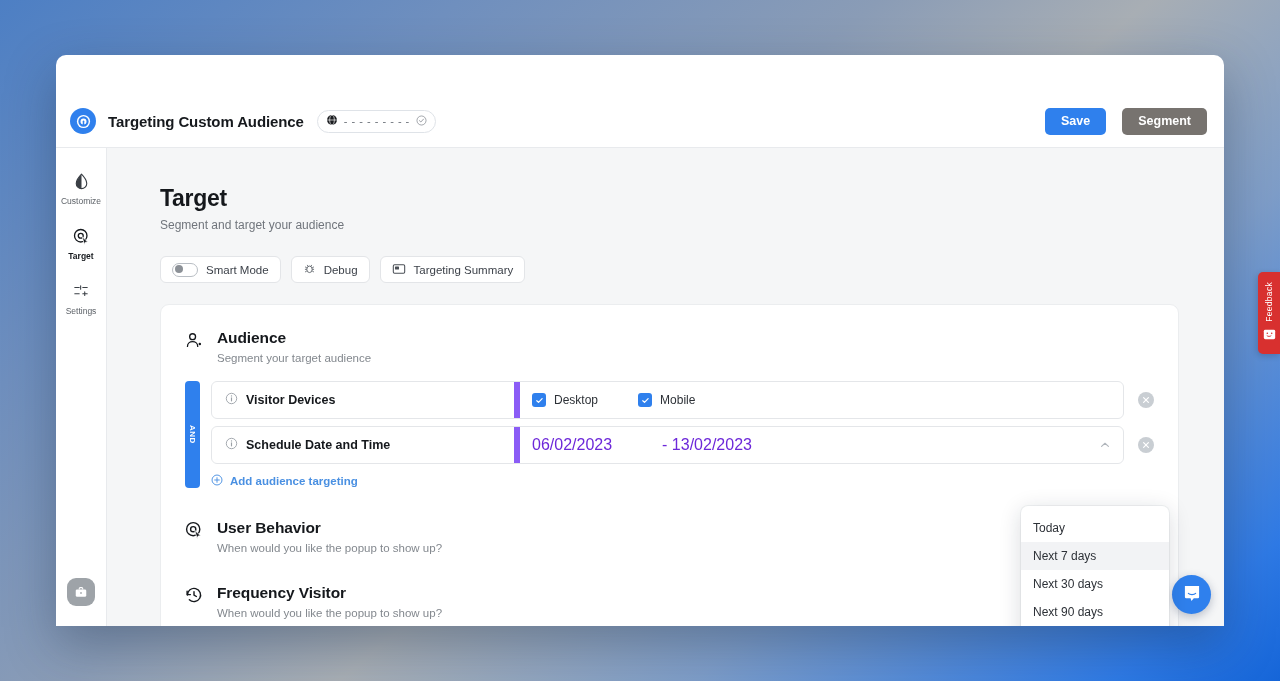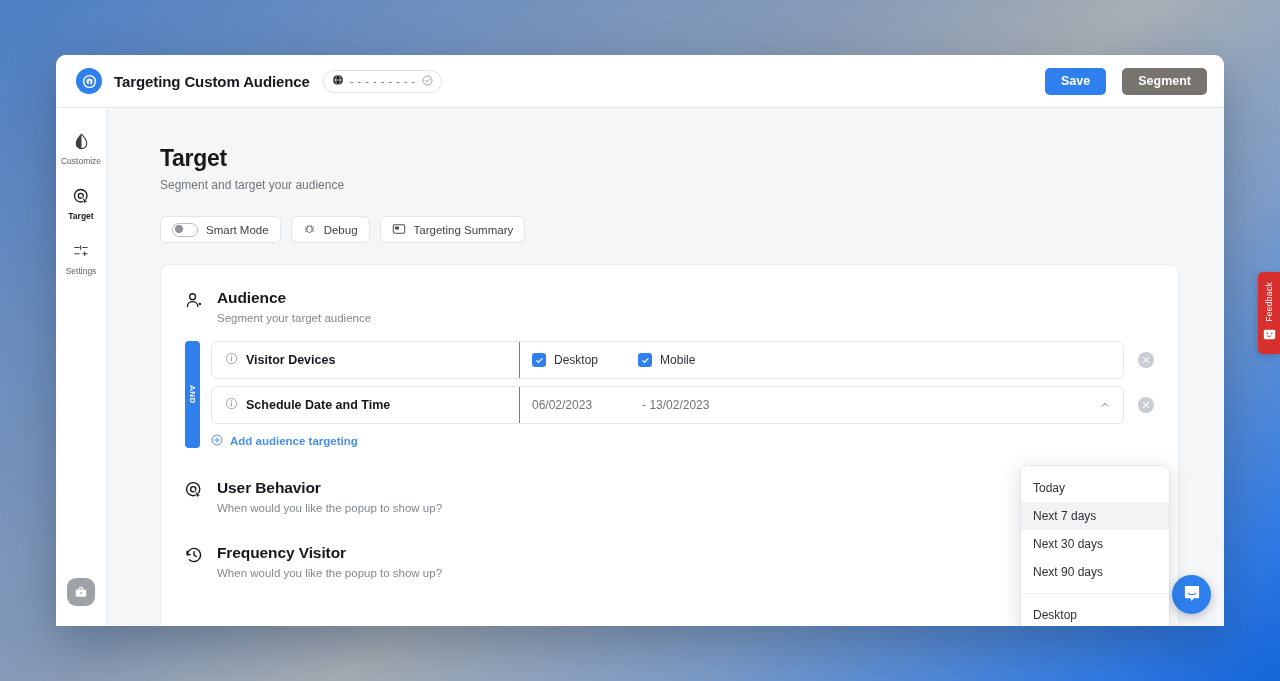--- a/index.html
+++ b/index.html
@@ -18,23 +18,24 @@
     background: #ffffff;
     border-radius: 10px 10px 0 0;
     box-shadow: 0 18px 50px rgba(20,40,70,.35);
     overflow: hidden;
     display: flex; flex-direction: column;
   }
   
   .topbar {
     height: 53px; flex: 0 0 53px;
     display: flex; align-items: center;
-    padding: 0 17px 0 20px;
+    padding: 0 17px 0 14px;
     border-bottom: 1px solid #e8eaed;
     background: #fff;
+    margin-top: 40px;
   }
   .brand-logo {
     width: 26px; height: 26px; border-radius: 50%;
     background: #2f80ed;
     display: flex; align-items: center; justify-content: center;
     flex: 0 0 26px;
   }
   .brand-logo svg { display:block; }
   .app-title {
     margin-left: 12px; font-size: 15px; font-weight: bold; color: #16191d;
@@ -125,32 +126,32 @@
   .rules { flex: 1 1 auto; margin-left: 11px; }
   .rule-row {
     display: flex; align-items: stretch; position: relative; margin-bottom: 7px;
   }
   .rule-box {
     flex: 1 1 auto; height: 38px; border: 1px solid #e4e6e9; border-radius: 6px;
     background: #fff; display: flex; align-items: center; overflow: visible;
   }
   .rule-label {
     width: 308px; flex: 0 0 308px; display: flex; align-items: center; gap: 8px;
-    padding-left: 13px; border-right: 1px solid #8b5cf6; height: 100%;
+    padding-left: 13px; border-right: 6px solid #8b5cf6; height: 100%;
   }
   .rule-label .txt { font-size: 12.5px; font-weight: bold; color: #15181c; }
   .rule-value { flex: 1 1 auto; display: flex; align-items: center; padding: 0 12px; height:100%; }
   .chk-wrap { display: flex; align-items: center; gap: 8px; cursor: pointer; }
   .chk-wrap + .chk-wrap { margin-left: 40px; }
   .chk {
     width: 14px; height: 14px; border-radius: 3px; background: #2f80ed;
     display: flex; align-items: center; justify-content: center; flex: 0 0 14px;
   }
   .chk-lbl { font-size: 12px; color: #2d3137; }
-  .date-txt { font-size: 12px; color: #737373; }
+  .date-txt { font-size: 16px; color: #6d28d9; }
   .date-sep { margin-left: 50px; }
   .chev { margin-left: auto; color: #b0b5bb; display:flex; align-items:center; }
   .row-del {
     width: 16px; height: 16px; border-radius: 50%; background: #c9ced3;
     display: flex; align-items: center; justify-content: center;
     align-self: center; margin-left: 14px; flex: 0 0 16px; cursor: pointer;
   }
   .add-link {
     display: flex; align-items: center; gap: 7px; margin-top: 10px;
     font-size: 11.5px; color: #4a90e2; font-weight: bold; cursor: pointer;

